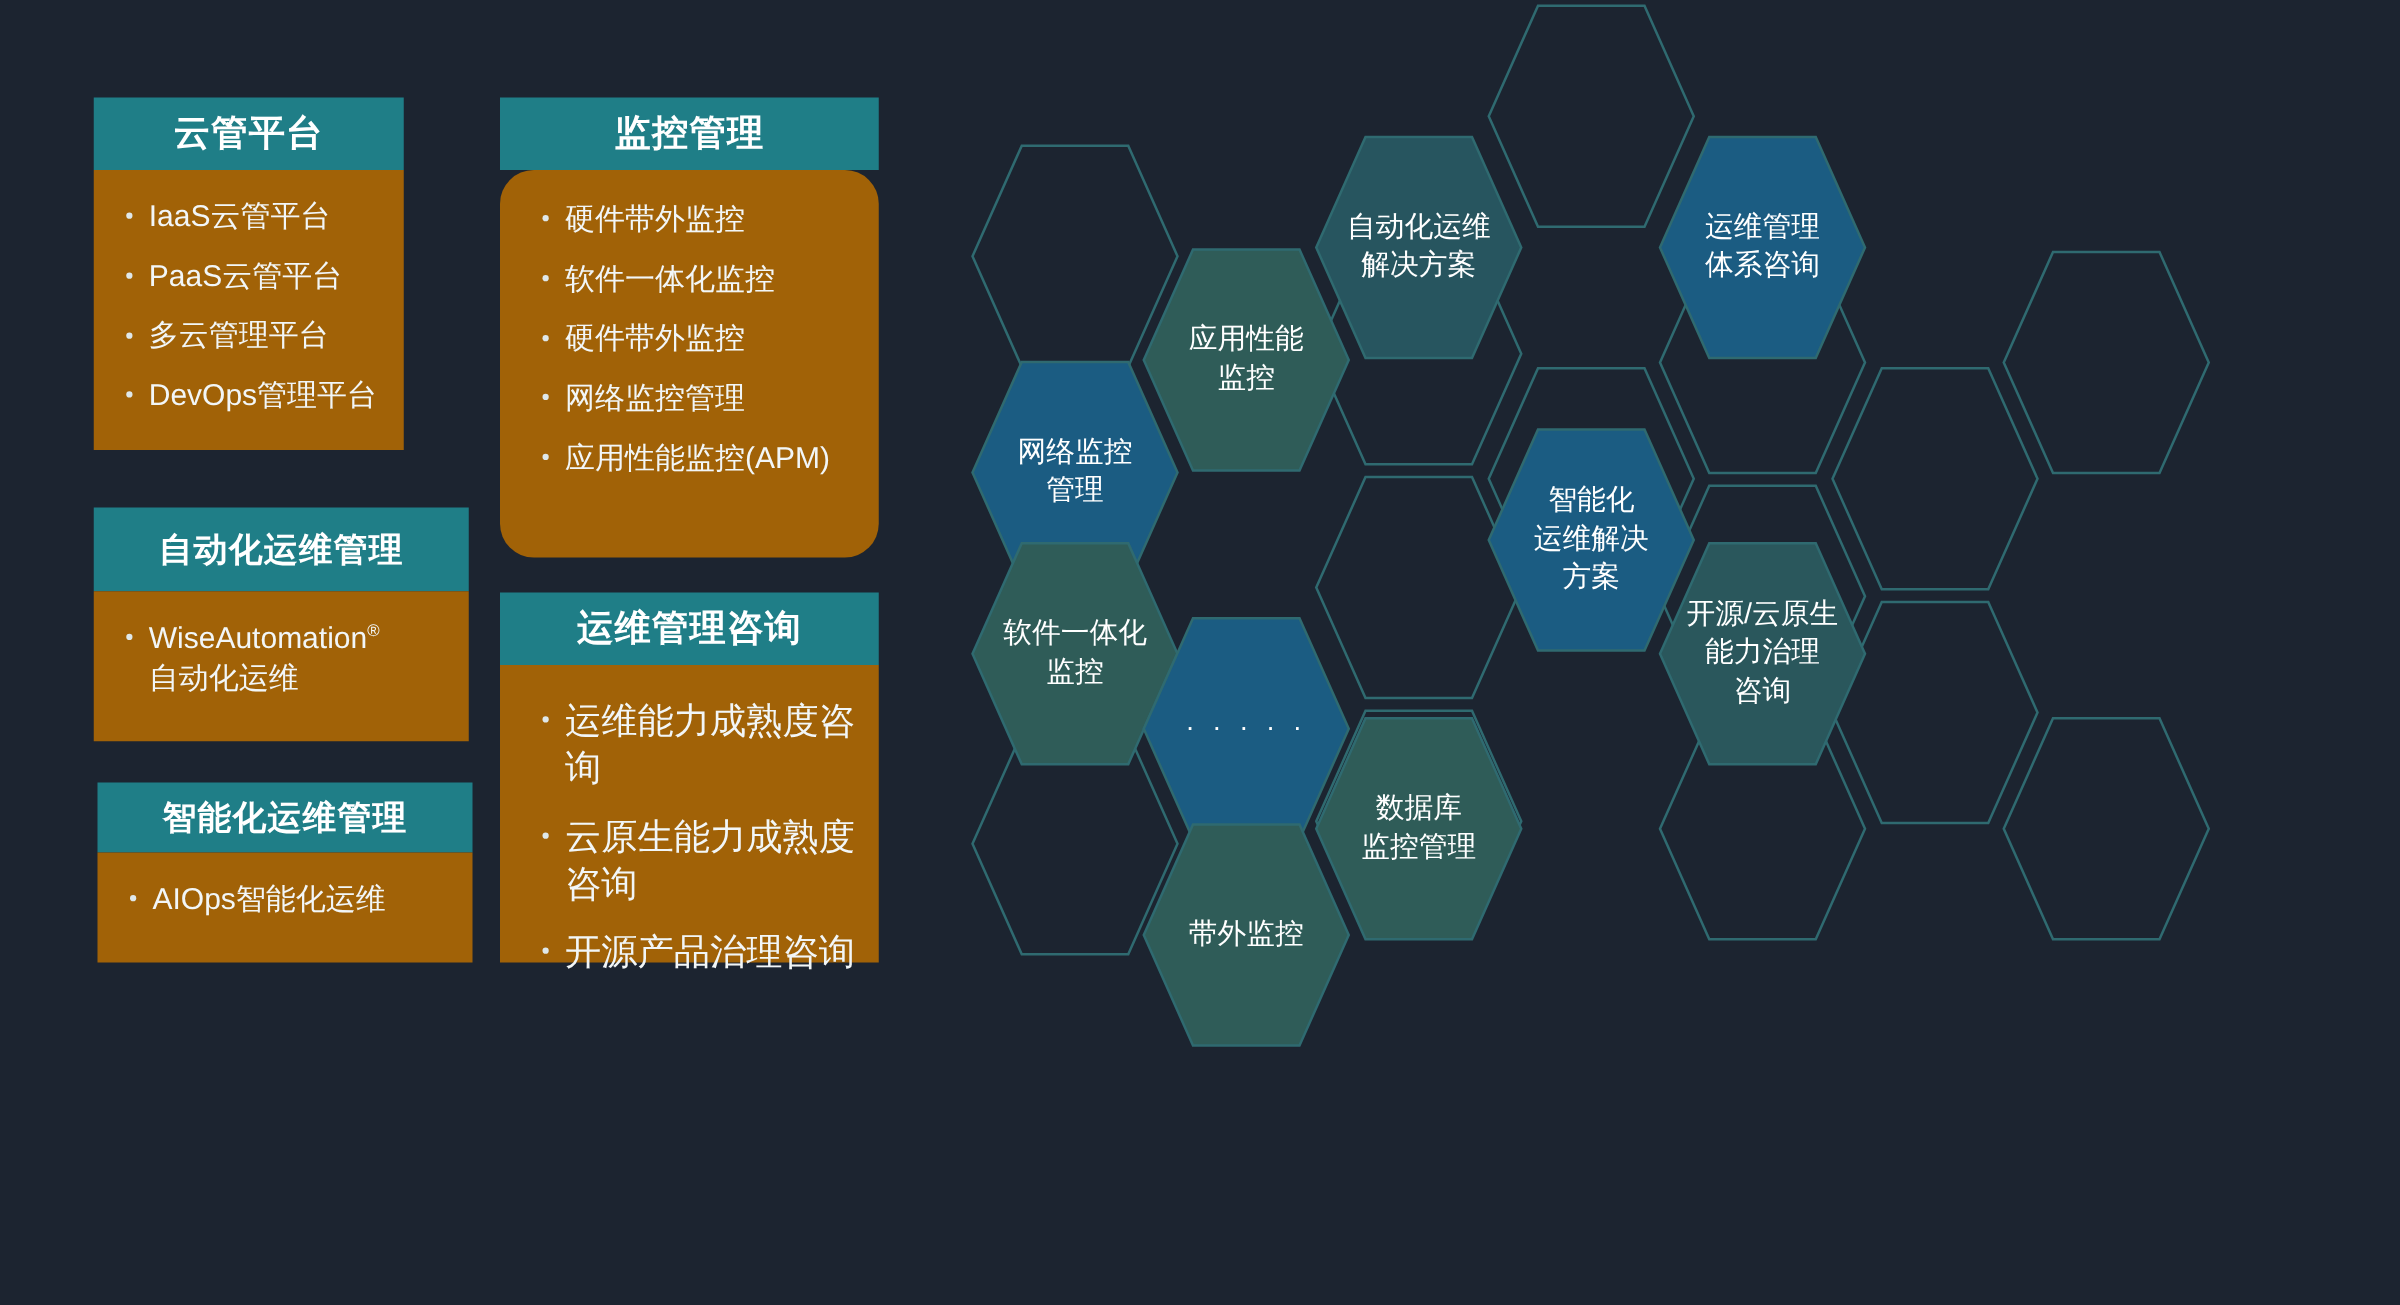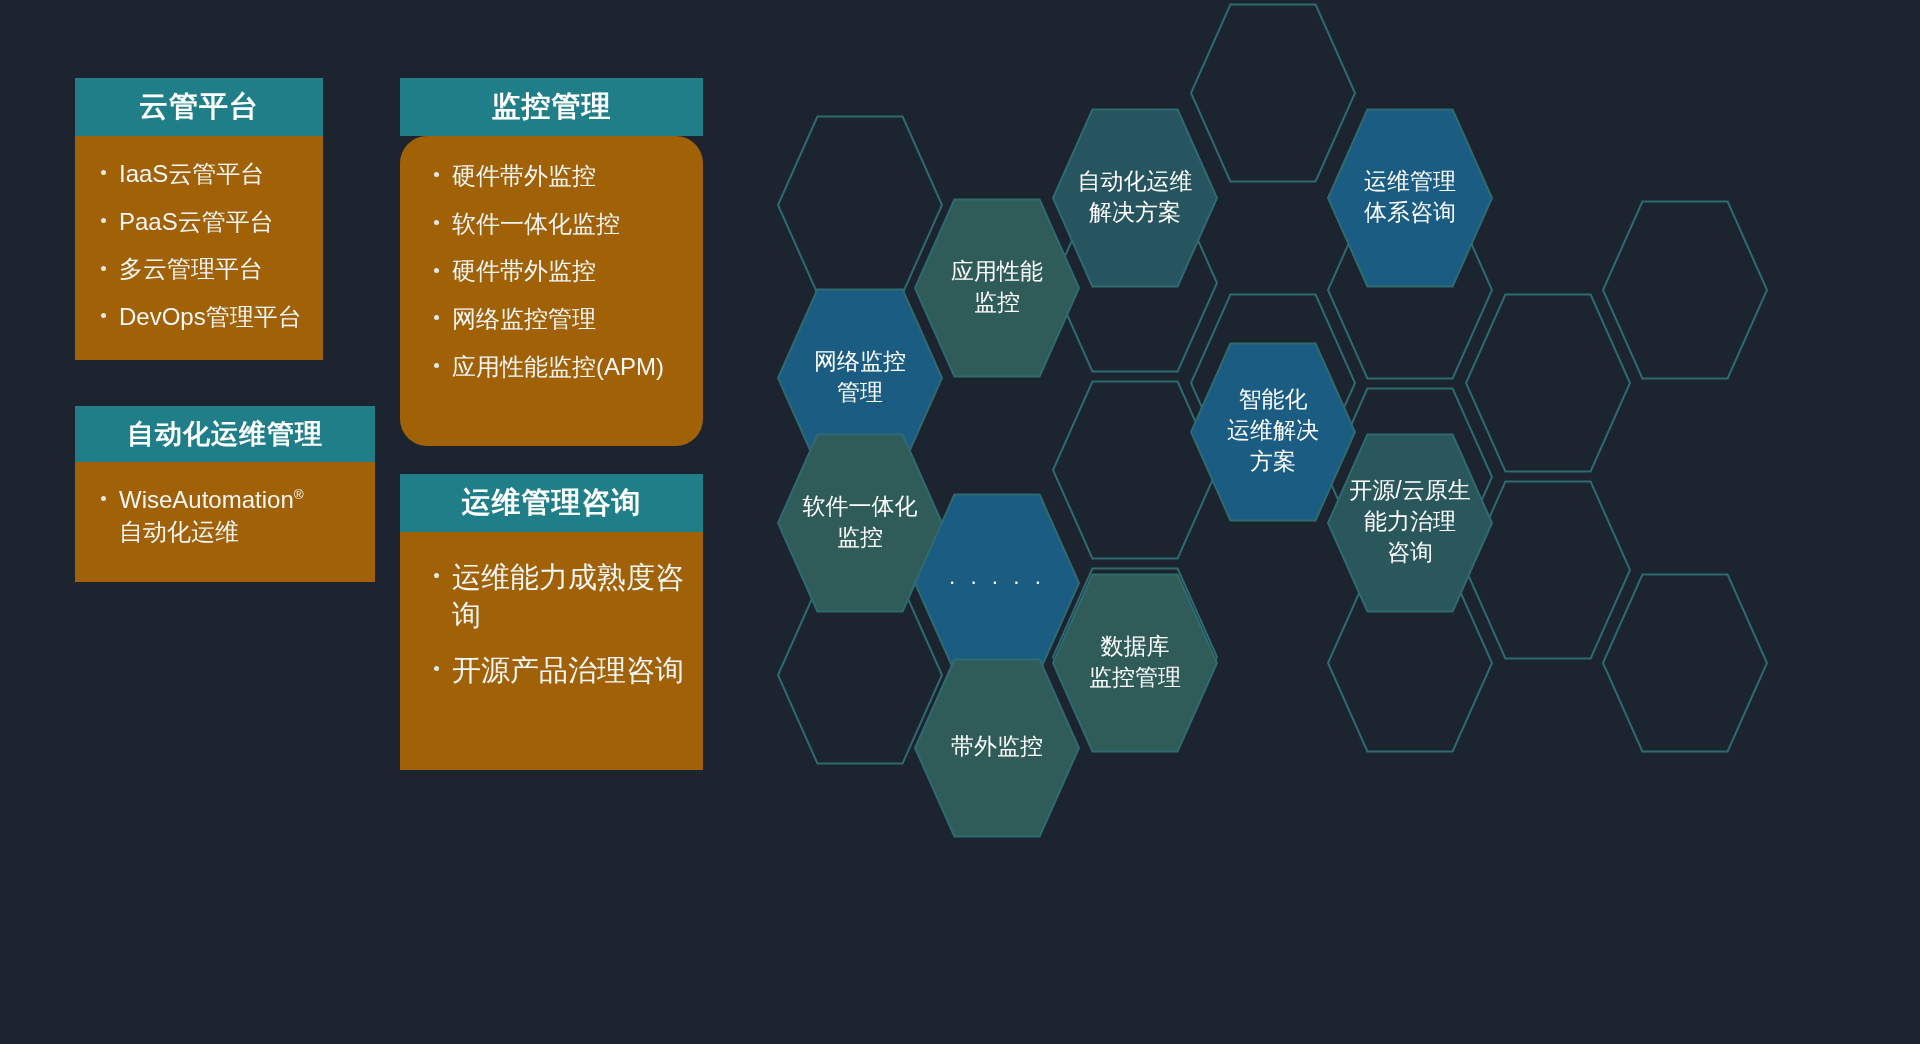--- a/index.html
+++ b/index.html
@@ -44,21 +44,21 @@
     background:#dfe8ea;
   }
   sup.reg{font-size:0.56em;vertical-align:super;line-height:0;}
 
   
   #card-cloud{left:75px;top:78px;width:248px;}
   #card-cloud .card-header{height:58px;font-size:29px;}
   #card-cloud .card-body{height:224px;font-size:24px;padding-top:22px;}
 
   #card-auto{left:75px;top:406px;width:300px;}
-  #card-auto .card-header{height:56px;font-size:27px;}
+  #card-auto .card-header{height:67px;font-size:27px;}
   #card-auto .card-body{height:120px;font-size:24px;padding-top:22px;}
 
   #card-aiops{left:78px;top:626px;width:300px;}
   #card-aiops .card-header{height:56px;font-size:27px;}
   #card-aiops .card-body{height:88px;font-size:24px;padding-top:22px;}
 
   #card-monitor{left:400px;top:78px;width:303px;}
   #card-monitor .card-header{height:58px;font-size:29px;}
   #card-monitor .card-body{height:310px;font-size:24px;padding-top:24px;padding-left:30px;border-radius:27px;}
 
@@ -103,39 +103,48 @@
       <ul class="bullet-list">
         <li>
           <span class="dot"></span>
           <span>WiseAutomation</span><sup class="reg">®</sup><br>
           <span>自动化运维</span>
         </li>
       </ul>
     </div>
   </div>
 
+  <div class="card" id="card-aiops">
+    <div class="card-header">智能化运维管理</div>
+    <div class="card-body">
+      <ul class="bullet-list">
+        <li><span class="dot"></span><span>AIOps智能化运维</span></li>
+      </ul>
+    </div>
+  </div>
 
   <div class="card" id="card-monitor">
     <div class="card-header">监控管理</div>
     <div class="card-body">
       <ul class="bullet-list">
         <li><span class="dot"></span><span>硬件带外监控</span></li>
         <li><span class="dot"></span><span>软件一体化监控</span></li>
         <li><span class="dot"></span><span>硬件带外监控</span></li>
         <li><span class="dot"></span><span>网络监控管理</span></li>
         <li><span class="dot"></span><span>应用性能监控(APM)</span></li>
       </ul>
     </div>
   </div>
 
   <div class="card" id="card-consult">
     <div class="card-header">运维管理咨询</div>
     <div class="card-body">
       <ul class="bullet-list">
         <li><span class="dot"></span><span>运维能力成熟度咨询</span></li>
+        <li><span class="dot"></span><span>云原生能力成熟度咨询</span></li>
         <li><span class="dot"></span><span>开源产品治理咨询</span></li>
       </ul>
     </div>
   </div>
 
 </div>
 
 <div id="hex-panel">
   <svg id="hex-svg" width="1220" height="1044" viewBox="0 0 1220 1044">
       <g>

